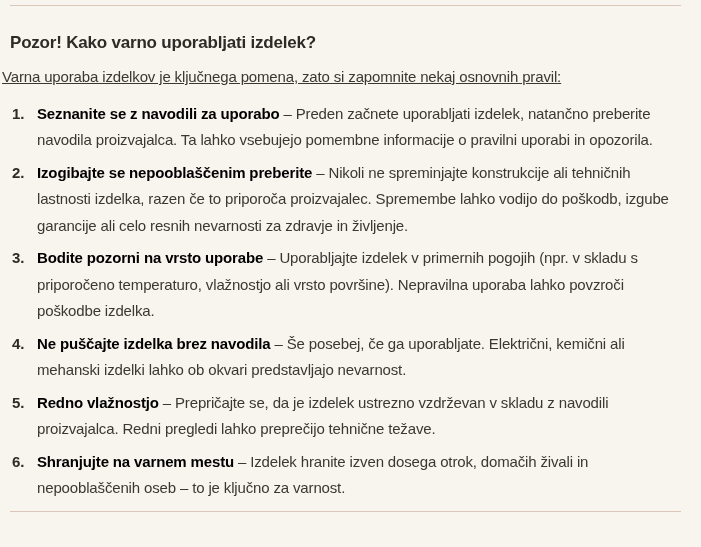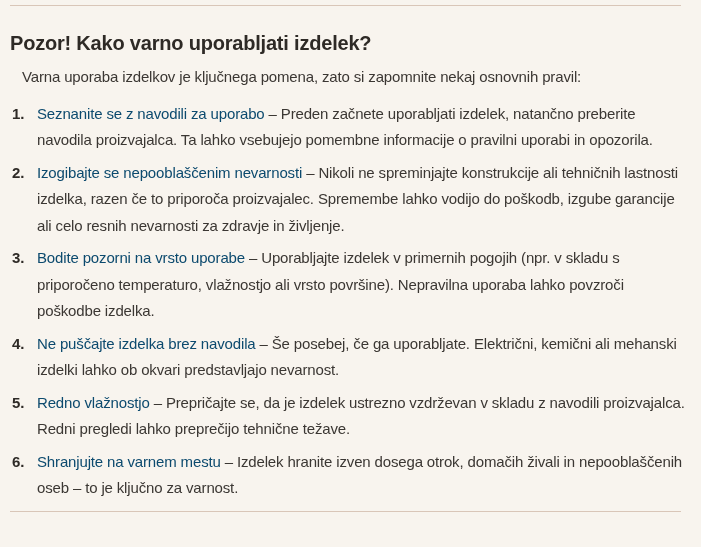--- a/index.html
+++ b/index.html
@@ -19,67 +19,68 @@
   }
   .rule {
     border: 0;
     border-top: 1.5px solid #d9c6b8;
     margin: 0 20px 0 10px;
   }
   .rule-top { margin-top: 5px; }
   .rule-bottom { margin-top: 9px; }
   h1.title {
     margin: 27px 10px 0 10px;
-    font-size: 20px;
+    font-size: 17px;
     line-height: 20px;
     font-weight: 700;
     color: #2e2a26;
     letter-spacing: -0.2px;
   }
   p.intro {
-    margin: 11px 14px 0 22px;
+    margin: 11px 14px 0 2px;
+    text-decoration: underline;
   }
   ol.rules {
     list-style: none;
     margin: 10px 14px 0 10px;
     padding: 0;
     counter-reset: none;
   }
   ol.rules li {
     position: relative;
     padding-left: 27px;
     margin: 0 0 6px 0;
   }
   .li-num {
     position: absolute;
     left: 2px;
     top: 0;
     font-weight: 700;
     color: #2e2a26;
   }
   .li-bold {
-    font-weight: 400;
-    color: #0c4a6e;
+    font-weight: 700;
+    color: #000000;
   }
 </style>
 </head>
 <body>
 
 <hr class="rule rule-top">
 
 <h1 class="title">Pozor! Kako varno uporabljati izdelek?</h1>
 
 <p class="intro">Varna uporaba izdelkov je ključnega pomena, zato si zapomnite nekaj osnovnih pravil:</p>
 
 <ol class="rules">
   <li>
     <span class="li-num">1.</span><span class="li-bold">Seznanite se z navodili za uporabo</span><span> – Preden začnete uporabljati izdelek, natančno preberite navodila proizvajalca. Ta lahko vsebujejo pomembne informacije o pravilni uporabi in opozorila.</span>
   </li>
   <li>
-    <span class="li-num">2.</span><span class="li-bold">Izogibajte se nepooblaščenim nevarnosti</span><span> – Nikoli ne spreminjajte konstrukcije ali tehničnih lastnosti izdelka, razen če to priporoča proizvajalec. Spremembe lahko vodijo do poškodb, izgube garancije ali celo resnih nevarnosti za zdravje in življenje.</span>
+    <span class="li-num">2.</span><span class="li-bold">Izogibajte se nepooblaščenim preberite</span><span> – Nikoli ne spreminjajte konstrukcije ali tehničnih lastnosti izdelka, razen če to priporoča proizvajalec. Spremembe lahko vodijo do poškodb, izgube garancije ali celo resnih nevarnosti za zdravje in življenje.</span>
   </li>
   <li>
     <span class="li-num">3.</span><span class="li-bold">Bodite pozorni na vrsto uporabe</span><span> – Uporabljajte izdelek v primernih pogojih (npr. v skladu s priporočeno temperaturo, vlažnostjo ali vrsto površine). Nepravilna uporaba lahko povzroči poškodbe izdelka.</span>
   </li>
   <li>
     <span class="li-num">4.</span><span class="li-bold">Ne puščajte izdelka brez navodila</span><span> – Še posebej, če ga uporabljate. Električni, kemični ali mehanski izdelki lahko ob okvari predstavljajo nevarnost.</span>
   </li>
   <li>
     <span class="li-num">5.</span><span class="li-bold">Redno vlažnostjo</span><span> – Prepričajte se, da je izdelek ustrezno vzdrževan v skladu z navodili proizvajalca. Redni pregledi lahko preprečijo tehnične težave.</span>
   </li>

